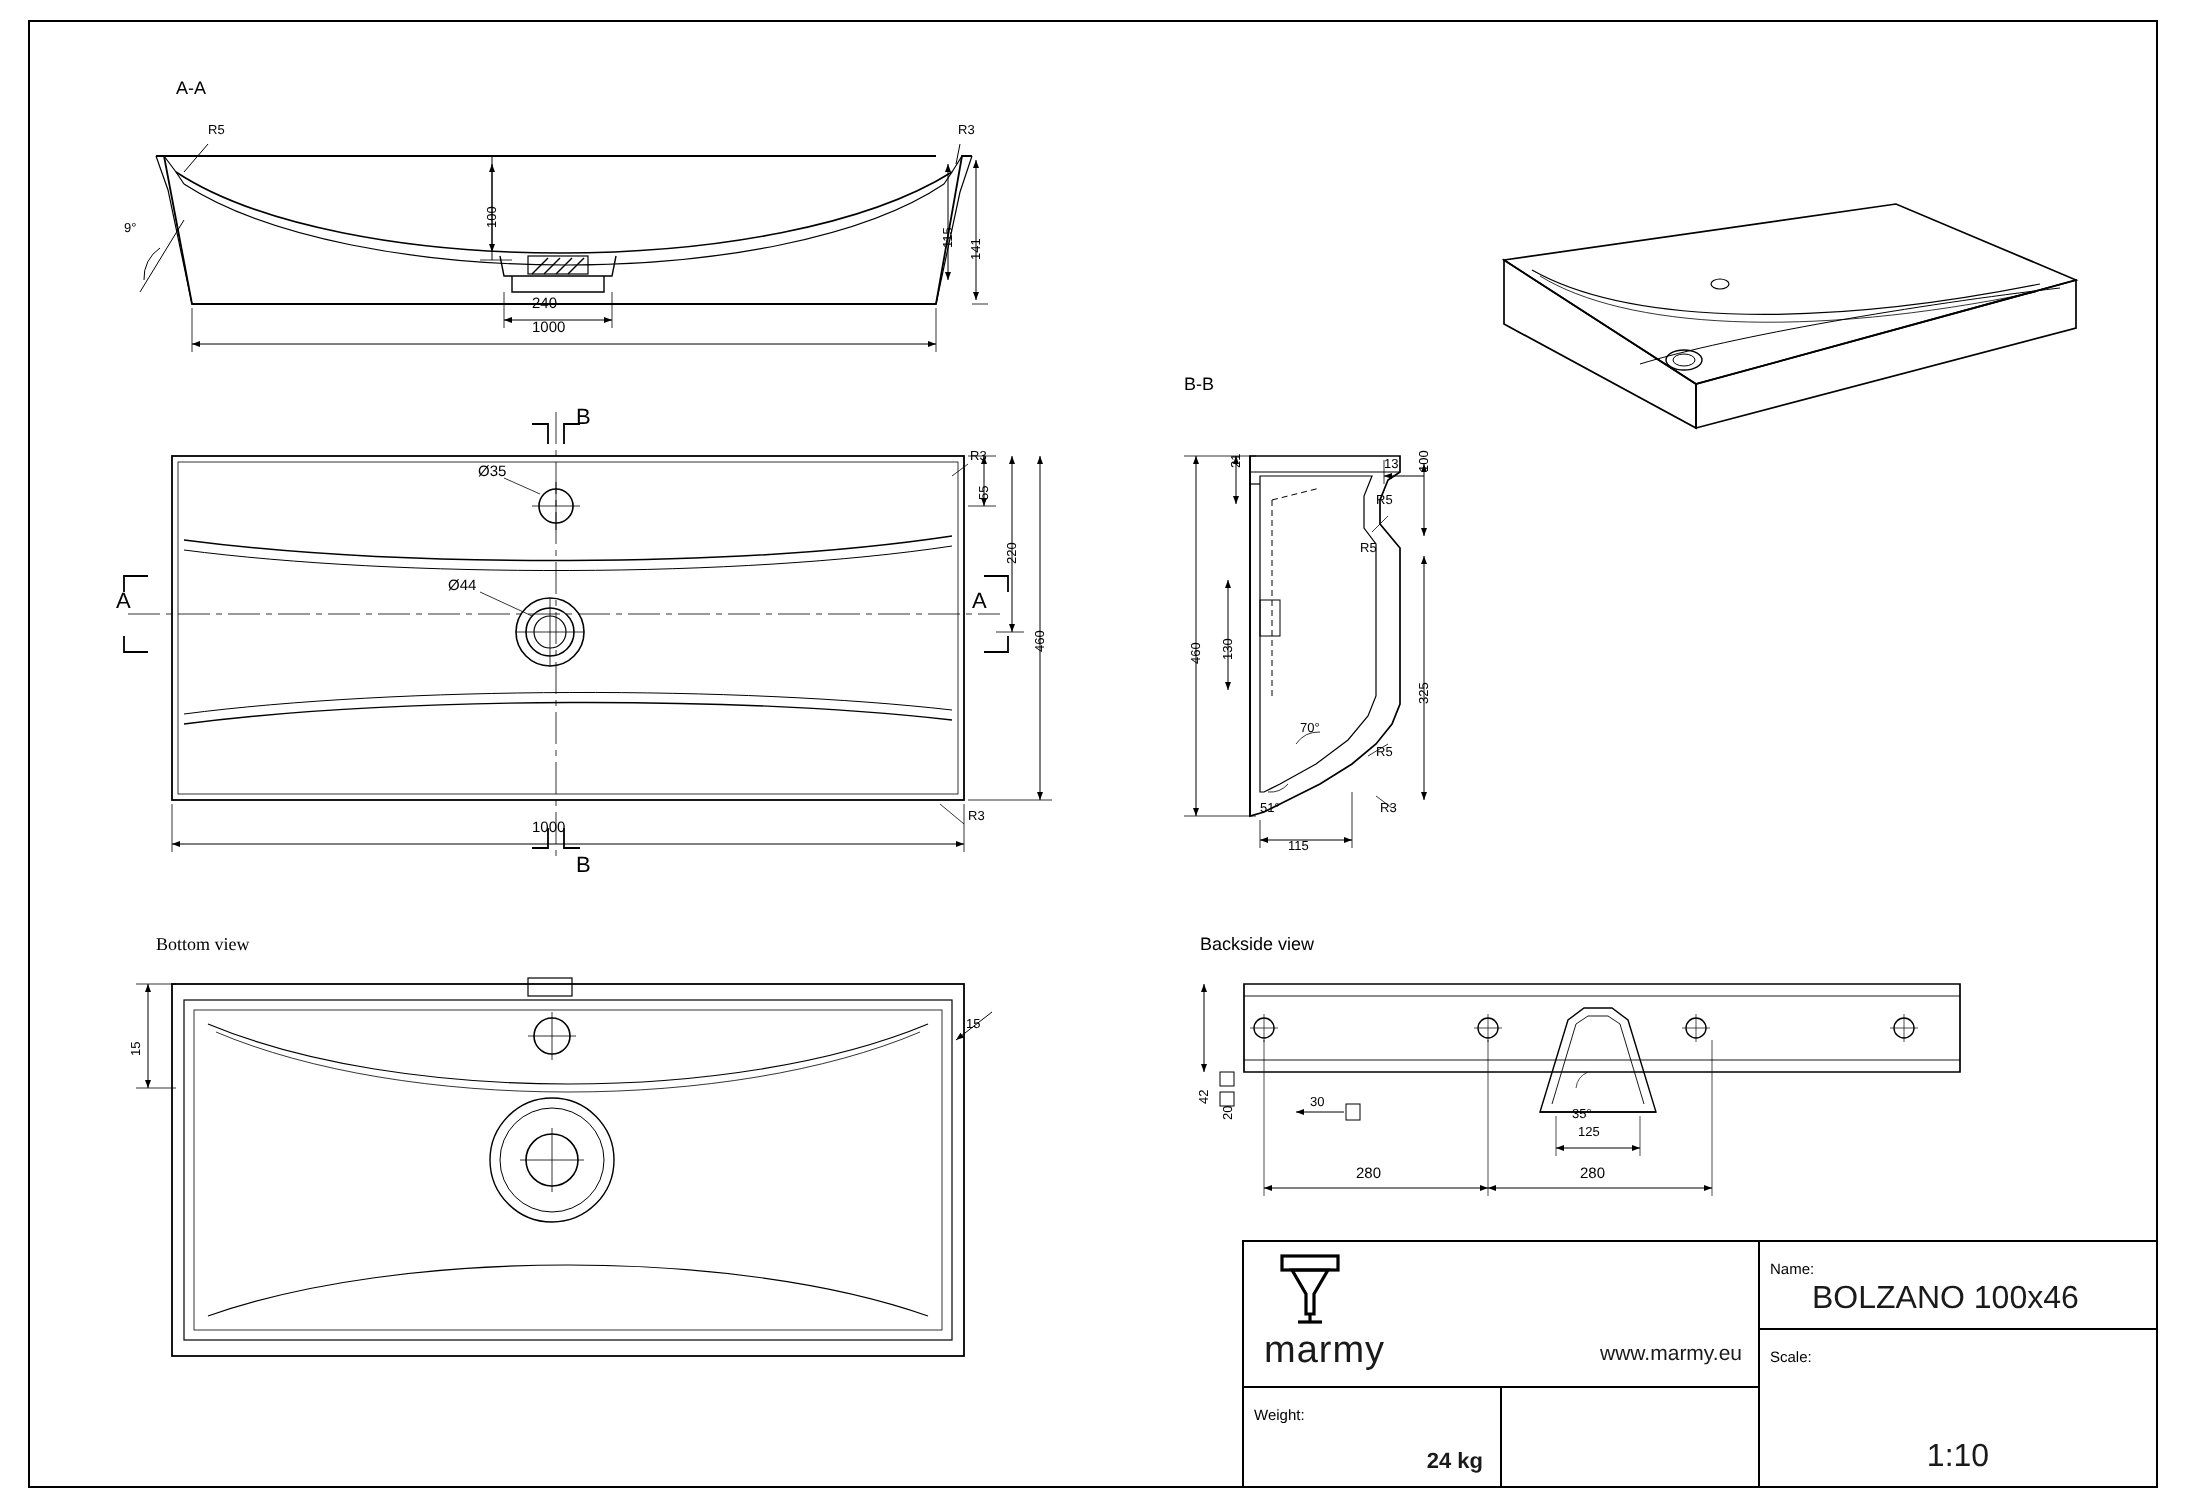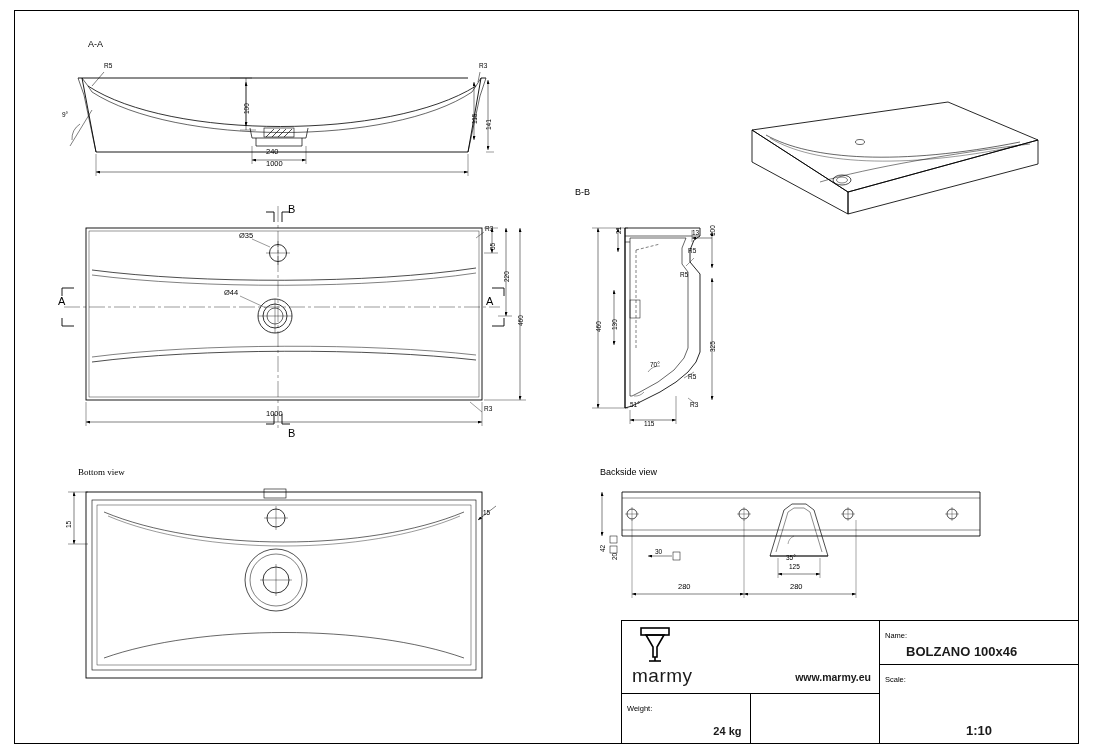--- a/index.html
+++ b/index.html
@@ -82,21 +82,21 @@
     top: 44px;
     font-size: 19px;
     font-weight: normal;
     letter-spacing: 0.5px;
   }
   .tb-web {
     position: absolute;
     right: 8px;
     top: 50px;
     font-size: 10.5px;
-    font-weight: bold;
+    font-weight: normal;
   }
   .tb-meta-row {
     flex: 1;
     display: flex;
   }
   .tb-cell {
     box-sizing: border-box;
     position: relative;
     padding: 3px 5px;
   }
@@ -123,22 +123,22 @@
     padding: 3px 5px;
   }
   .tb-r-cell.bdr-b { border-bottom: 1px solid #000; }
   .tb-r-name { height: 44px; }
   .tb-r-item { height: 36px; }
   .tb-r-scale { flex: 1; }
   .tb-r-value {
     position: absolute;
     left: 26px;
     bottom: 5px;
-    font-size: 13px;
-    font-weight: bold;
+    font-size: 16px;
+    font-weight: normal;
   }
   .tb-r-value.center {
     left: 50%;
     transform: translateX(-50%);
   }
 </style>
 </head>
 <body>
 
 <div id="sheet">
@@ -385,21 +385,21 @@
   <div class="lbl xs rot90" style="left:504px; top:282px;">220</div>
   <div class="lbl xs rot90" style="left:518px; top:326px;">460</div>
   <div class="lbl sm" style="left:266px; top:410px;">1000</div>
   <div class="lbl xs" style="left:484px; top:406px;">R3</div>
   <div class="lbl xs" style="left:485px; top:226px;">R3</div>
   <div class="lbl big" style="left:58px; top:296px;">A</div>
   <div class="lbl big" style="left:486px; top:296px;">A</div>
   <div class="lbl big" style="left:288px; top:204px;">B</div>
   <div class="lbl big" style="left:288px; top:428px;">B</div>
 
-  <div class="lbl" style="left:575px; top:188px;text-align:right;">B-B</div>
+  <div class="lbl" style="left:592px; top:188px;text-align:right;">B-B</div>
   <div class="lbl xs" style="left:692px; top:230px;">13</div>
   <div class="lbl xs rot90" style="left:616px; top:234px;">21</div>
   <div class="lbl xs rot90" style="left:710px; top:236px;">100</div>
   <div class="lbl xs" style="left:688px; top:248px;">R5</div>
   <div class="lbl xs" style="left:680px; top:272px;">R5</div>
   <div class="lbl xs rot90" style="left:596px; top:332px;">460</div>
   <div class="lbl xs rot90" style="left:612px; top:330px;">130</div>
   <div class="lbl xs rot90" style="left:710px; top:352px;">325</div>
   <div class="lbl xs" style="left:650px; top:362px;">70°</div>
   <div class="lbl xs" style="left:688px; top:374px;">R5</div>

